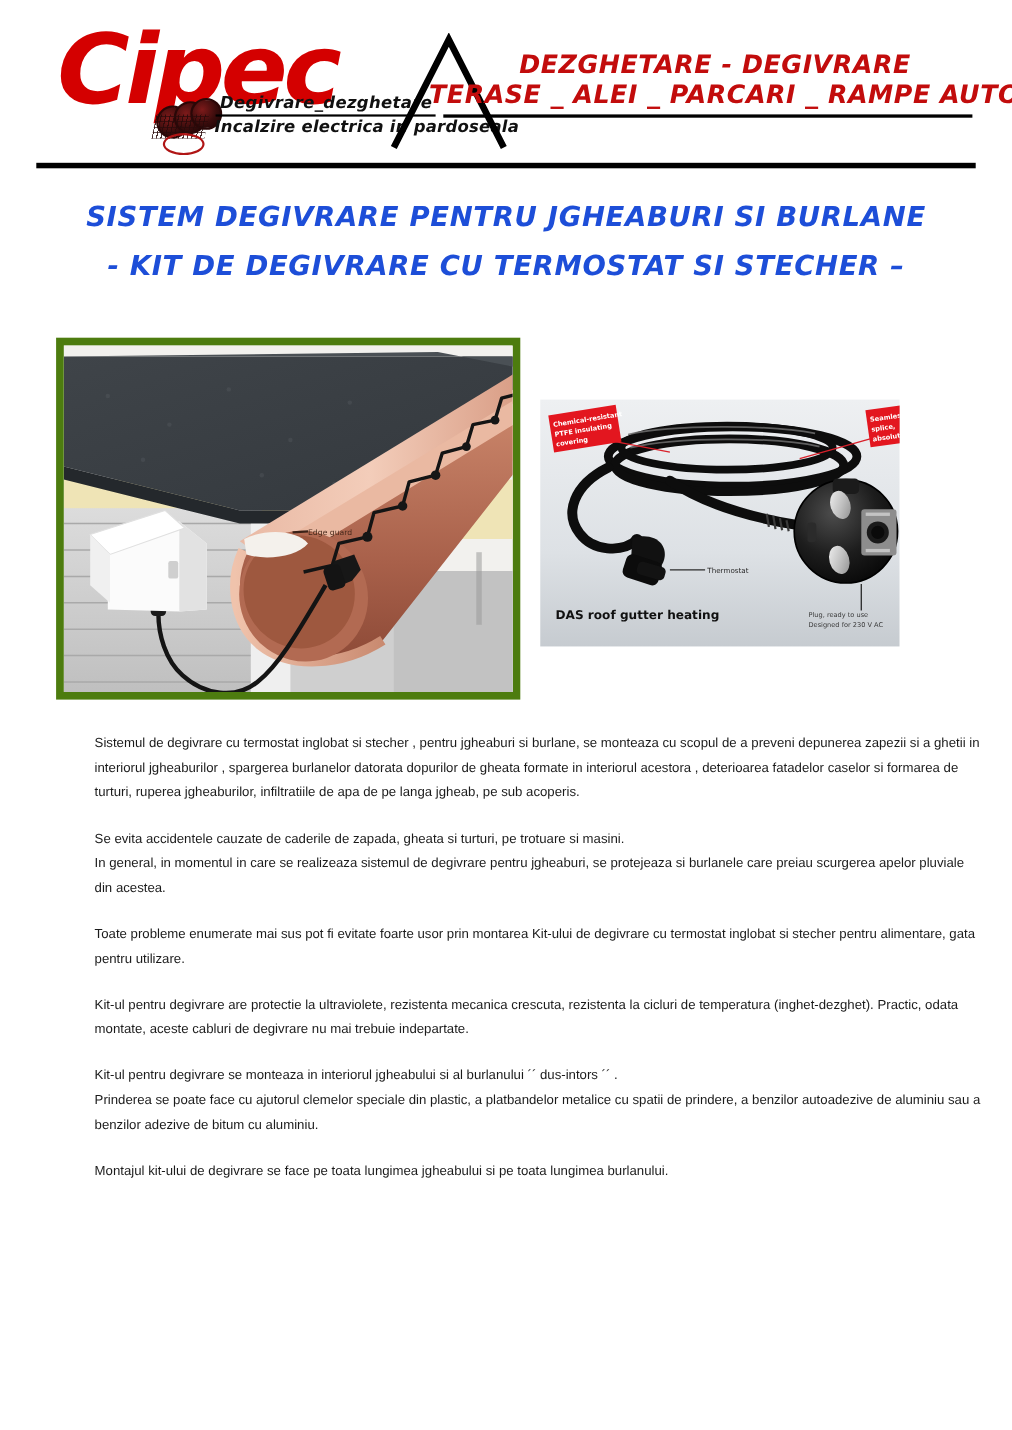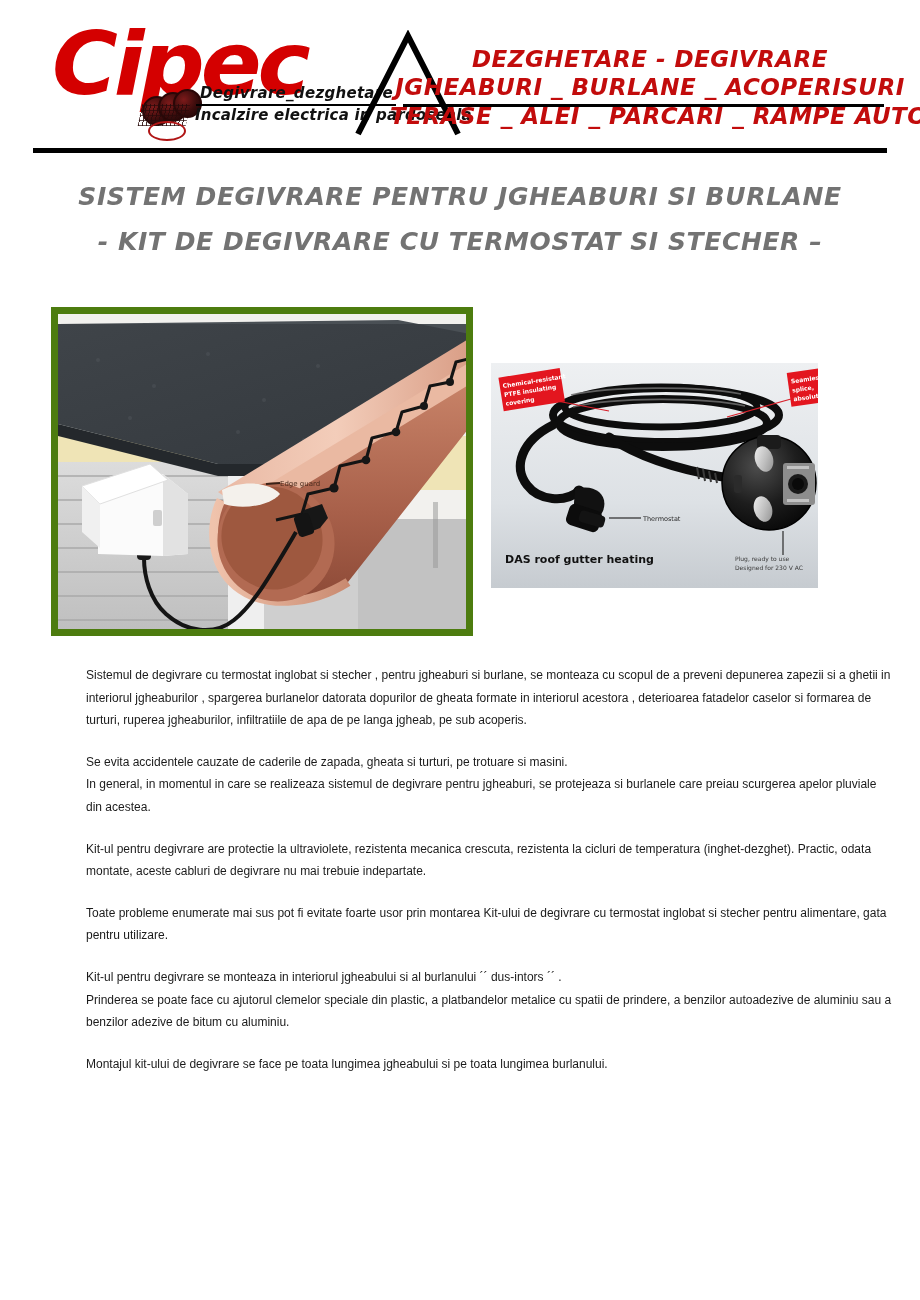--- a/index.html
+++ b/index.html
@@ -148,21 +148,21 @@
   #titles {
     position: absolute;
     left: 0; top: 182px;
     width: 920px;
     text-align: center;
   }
   .page-title {
     font-family: "DejaVu Sans", sans-serif;
     font-weight: bold;
     font-style: italic;
-    color: #737373;
+    color: #1d4ed8;
     letter-spacing: .6px;
     white-space: nowrap;
   }
   #title-1 { font-size: 25px; margin-bottom: 16px; }
   #title-2 { font-size: 25px; }
 
   
   #figures {
     position: absolute;
     left: 0; top: 0;
@@ -224,21 +224,20 @@
     <div id="logo-rule"></div>
     <div id="logo-sub2">Incalzire electrica in pardoseala</div>
   </div>
 
   <svg id="roof-peak" viewBox="0 0 120 108">
     <polyline points="6,104 56,6 106,104" fill="none" stroke="#000000" stroke-width="6" stroke-linejoin="miter" stroke-linecap="butt"></polyline>
   </svg>
 
   <div id="header-lines">
     <div class="hline" id="hline-1">DEZGHETARE - DEGIVRARE</div>
-    <div class="hline" id="hline-2">JGHEABURI _ BURLANE _ ACOPERISURI</div>
     <div class="hline" id="hline-3">TERASE _ ALEI _ PARCARI _ RAMPE AUTO</div>
   </div>
   <div id="header-underline"></div>
   <div id="header-divider"></div>
 </div>
 
 <div id="titles">
   <div class="page-title" id="title-1">SISTEM DEGIVRARE  PENTRU JGHEABURI SI BURLANE</div>
   <div class="page-title" id="title-2">-  KIT DE DEGIVRARE CU TERMOSTAT SI STECHER –</div>
 </div>
@@ -449,18 +448,18 @@
 
       <text x="14" y="200" font-family="DejaVu Sans, sans-serif" font-size="11" font-weight="bold" fill="#111111">DAS roof gutter heating</text>
     </svg>
   </div>
 </div>
 
 <div id="body-copy">
   <p class="para">Sistemul de degivrare cu termostat inglobat si stecher , pentru jgheaburi si burlane, se monteaza cu scopul de a preveni depunerea zapezii si a ghetii in interiorul jgheaburilor , spargerea burlanelor datorata dopurilor de gheata formate in interiorul acestora , deterioarea fatadelor caselor si formarea de turturi, ruperea jgheaburilor, infiltratiile de apa de pe langa jgheab, pe sub acoperis.</p>
   <p class="para">Se evita accidentele cauzate de caderile de zapada, gheata si turturi, pe trotuare si masini.
 In general, in momentul in care se realizeaza sistemul de degivrare pentru jgheaburi, se protejeaza si burlanele care preiau scurgerea apelor pluviale din acestea.</p>
+  <p class="para">Toate probleme enumerate mai sus pot fi evitate foarte usor prin montarea Kit-ului de degivrare cu termostat inglobat si stecher pentru alimentare, gata pentru utilizare.</p>
   <p class="para">Kit-ul pentru degivrare are protectie la ultraviolete, rezistenta mecanica crescuta, rezistenta la cicluri de temperatura (inghet-dezghet).  Practic, odata montate, aceste cabluri de degivrare nu mai trebuie indepartate.</p>
-  <p class="para">Toate probleme enumerate mai sus pot fi evitate foarte usor prin montarea Kit-ului de degivrare cu termostat inglobat si stecher pentru alimentare, gata pentru utilizare.</p>
   <p class="para">Kit-ul pentru degivrare se monteaza in interiorul jgheabului si al burlanului ´´ dus-intors ´´ .
 Prinderea se poate face cu ajutorul clemelor speciale din plastic, a platbandelor metalice cu spatii de prindere, a  benzilor autoadezive de aluminiu sau a benzilor adezive de bitum cu aluminiu.</p>
   <p class="para">Montajul kit-ului de degivrare se face pe toata lungimea jgheabului si pe toata lungimea burlanului.</p>
 </div>
 
 </body></html>

